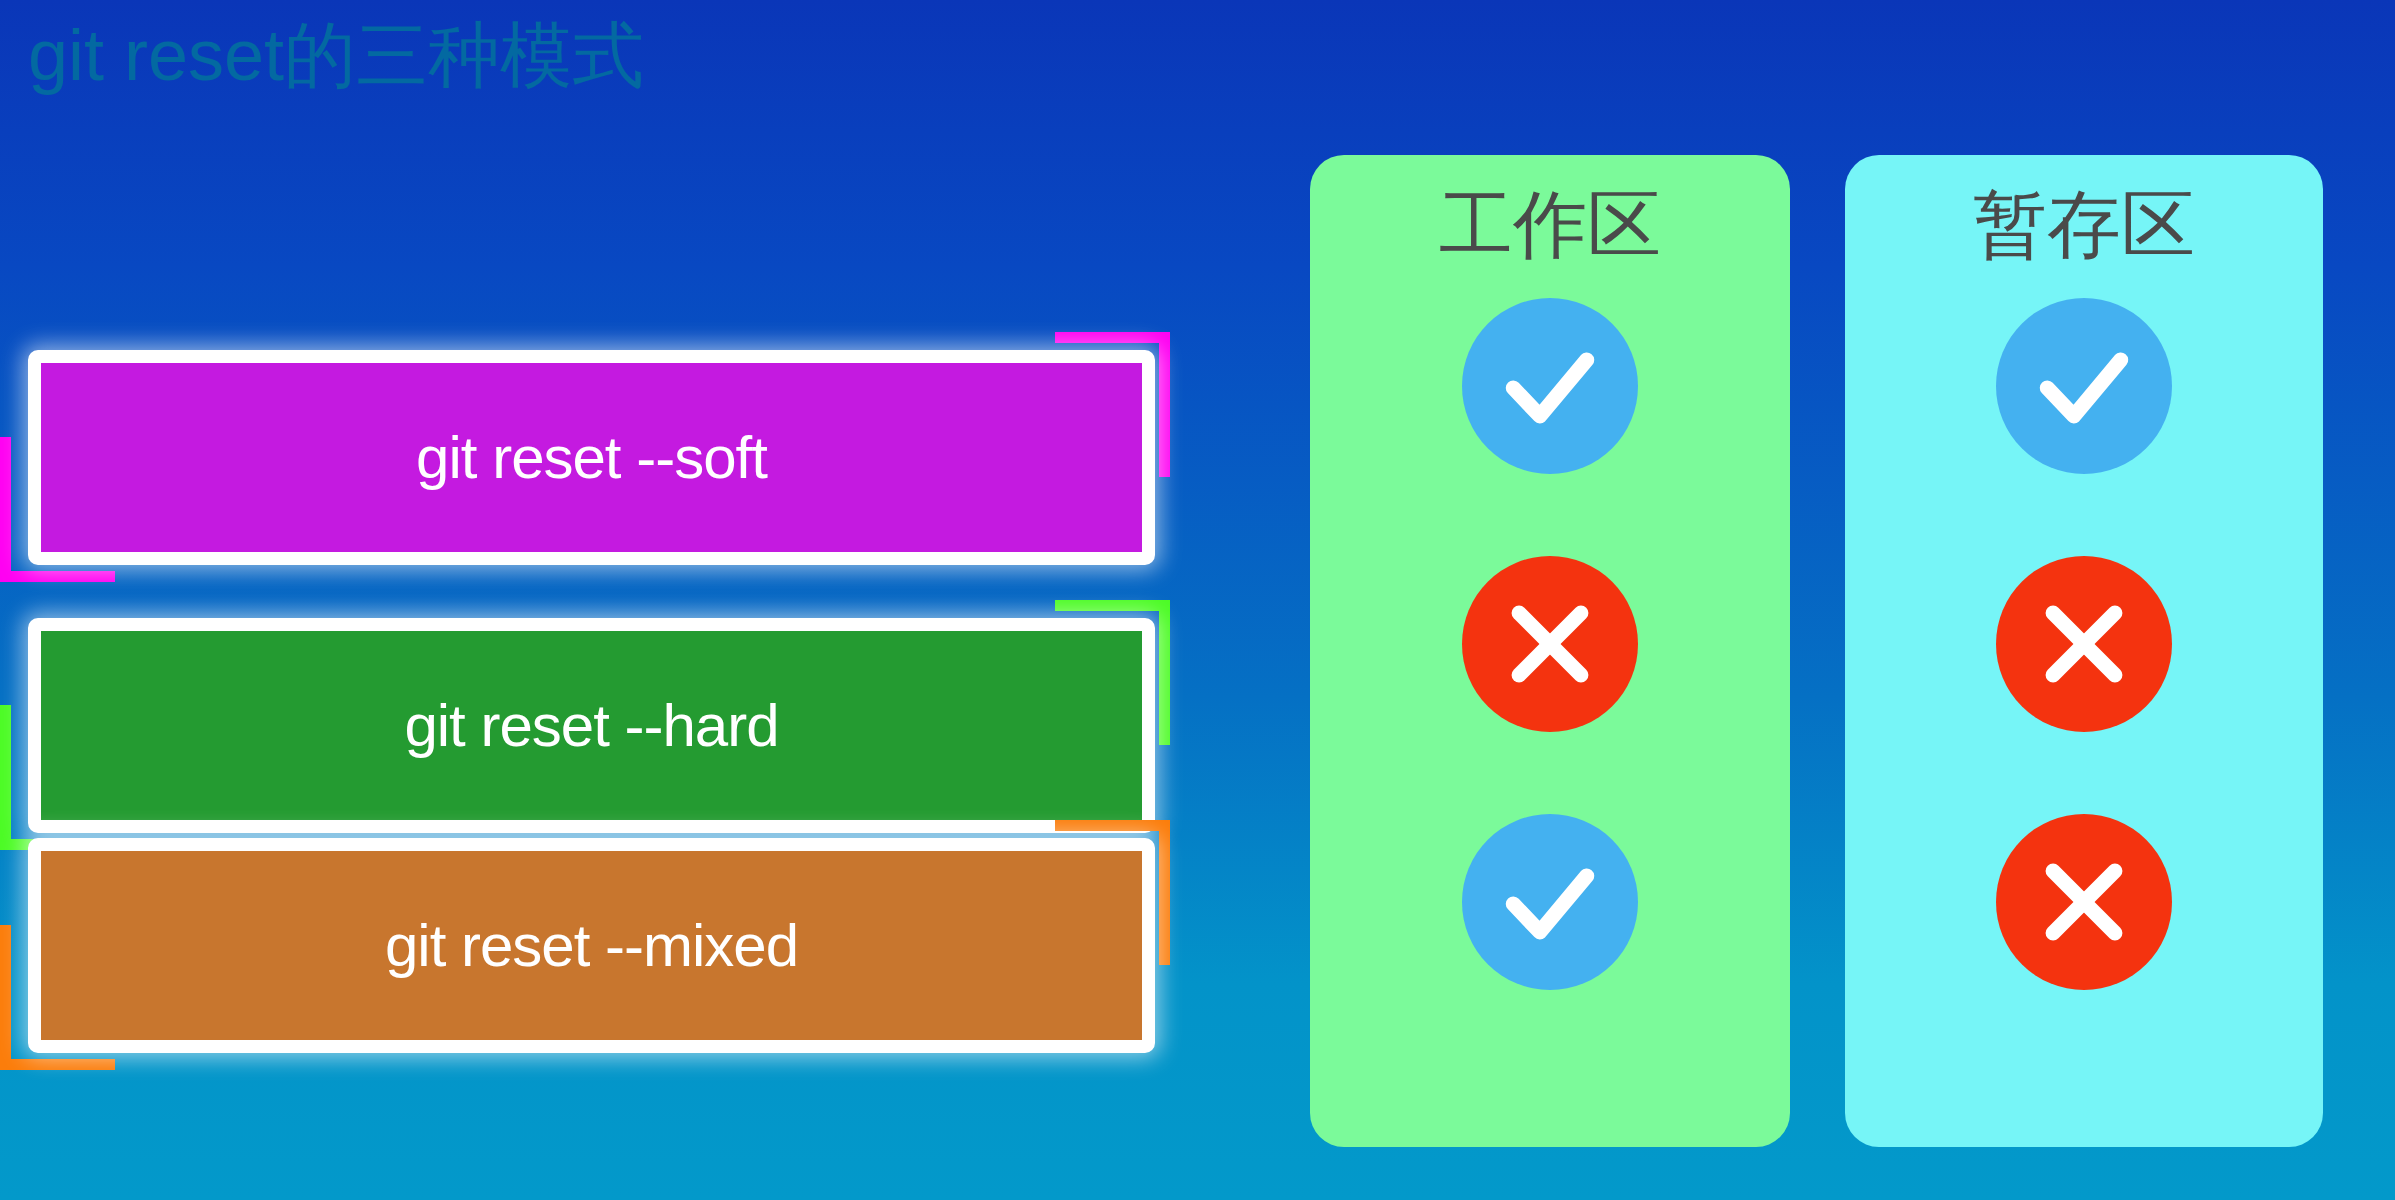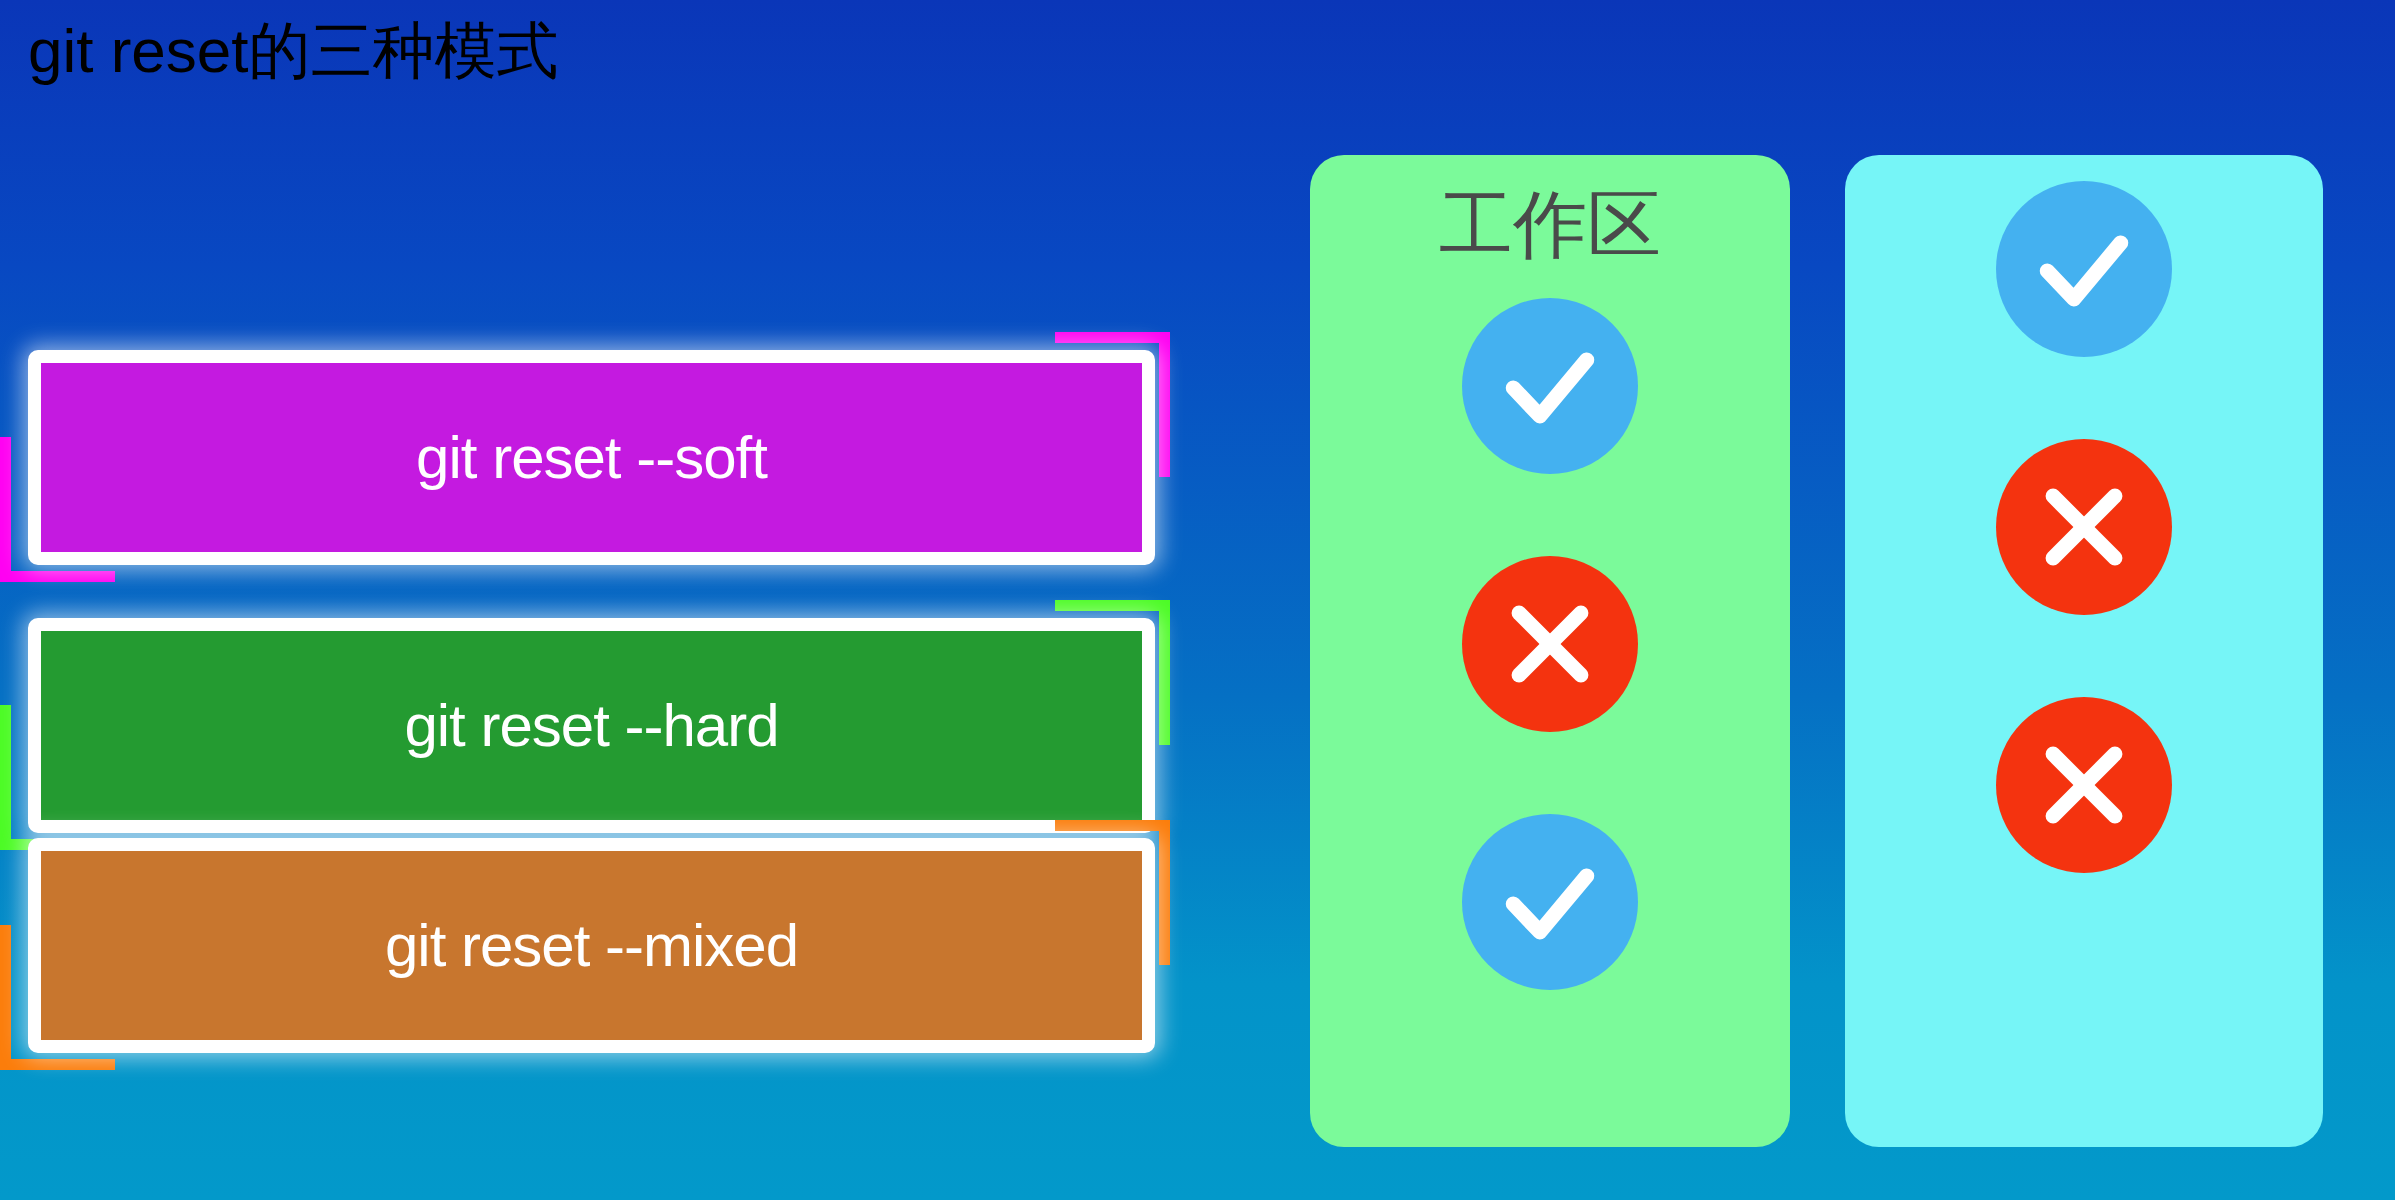--- a/index.html
+++ b/index.html
@@ -6,21 +6,21 @@
   html,body { width:2395px; height:1200px; overflow:hidden; }
   body {
     font-family:"Liberation Sans","DejaVu Sans",sans-serif;
     background:linear-gradient(180deg,#0a36b8 0%,#0848c2 22%,#0570c4 58%,#0393c9 82%,#0399ca 100%);
     position:relative;
   }
 
   
   #slide-title{
     position:absolute; left:28px; top:18px;
-    font-size:62px; line-height:1.05; color:#000000;
+    font-size:72px; line-height:1.05; color:#0369a1;
     font-weight:400; letter-spacing:0px; white-space:nowrap;
   }
 
   
   .cmd-row{ position:absolute; left:0; width:1180px; height:250px; }
   .cmd-row.r0{ top:332px; }
   .cmd-row.r1{ top:600px; }
   .cmd-row.r2{ top:820px; }
 
   
@@ -118,20 +118,21 @@
       </div>
       <div class="status-icon ok" style="background: rgb(68, 177, 240);">
         <svg viewBox="0 0 24 24" fill="none" stroke="#ffffff" stroke-width="3.1" stroke-linecap="round" stroke-linejoin="round">
           <polyline points="4.4,12.4 9.9,18.2 19.6,6.6"></polyline>
         </svg>
       </div>
     </div>
 </div>
 
 <div class="panel p1" style="background: rgb(118, 245, 247);">
+  <div class="panel-title">暂存区</div>
   <div class="icon-stack">
       <div class="status-icon ok" style="background: rgb(68, 177, 240);">
         <svg viewBox="0 0 24 24" fill="none" stroke="#ffffff" stroke-width="3.1" stroke-linecap="round" stroke-linejoin="round">
           <polyline points="4.4,12.4 9.9,18.2 19.6,6.6"></polyline>
         </svg>
       </div>
       <div class="status-icon no" style="background: rgb(244, 51, 15);">
         <svg viewBox="0 0 24 24" fill="none" stroke="#ffffff" stroke-width="3.1" stroke-linecap="round" stroke-linejoin="round">
           <line x1="5.6" y1="5.6" x2="18.4" y2="18.4"></line>
           <line x1="18.4" y1="5.6" x2="5.6" y2="18.4"></line>

